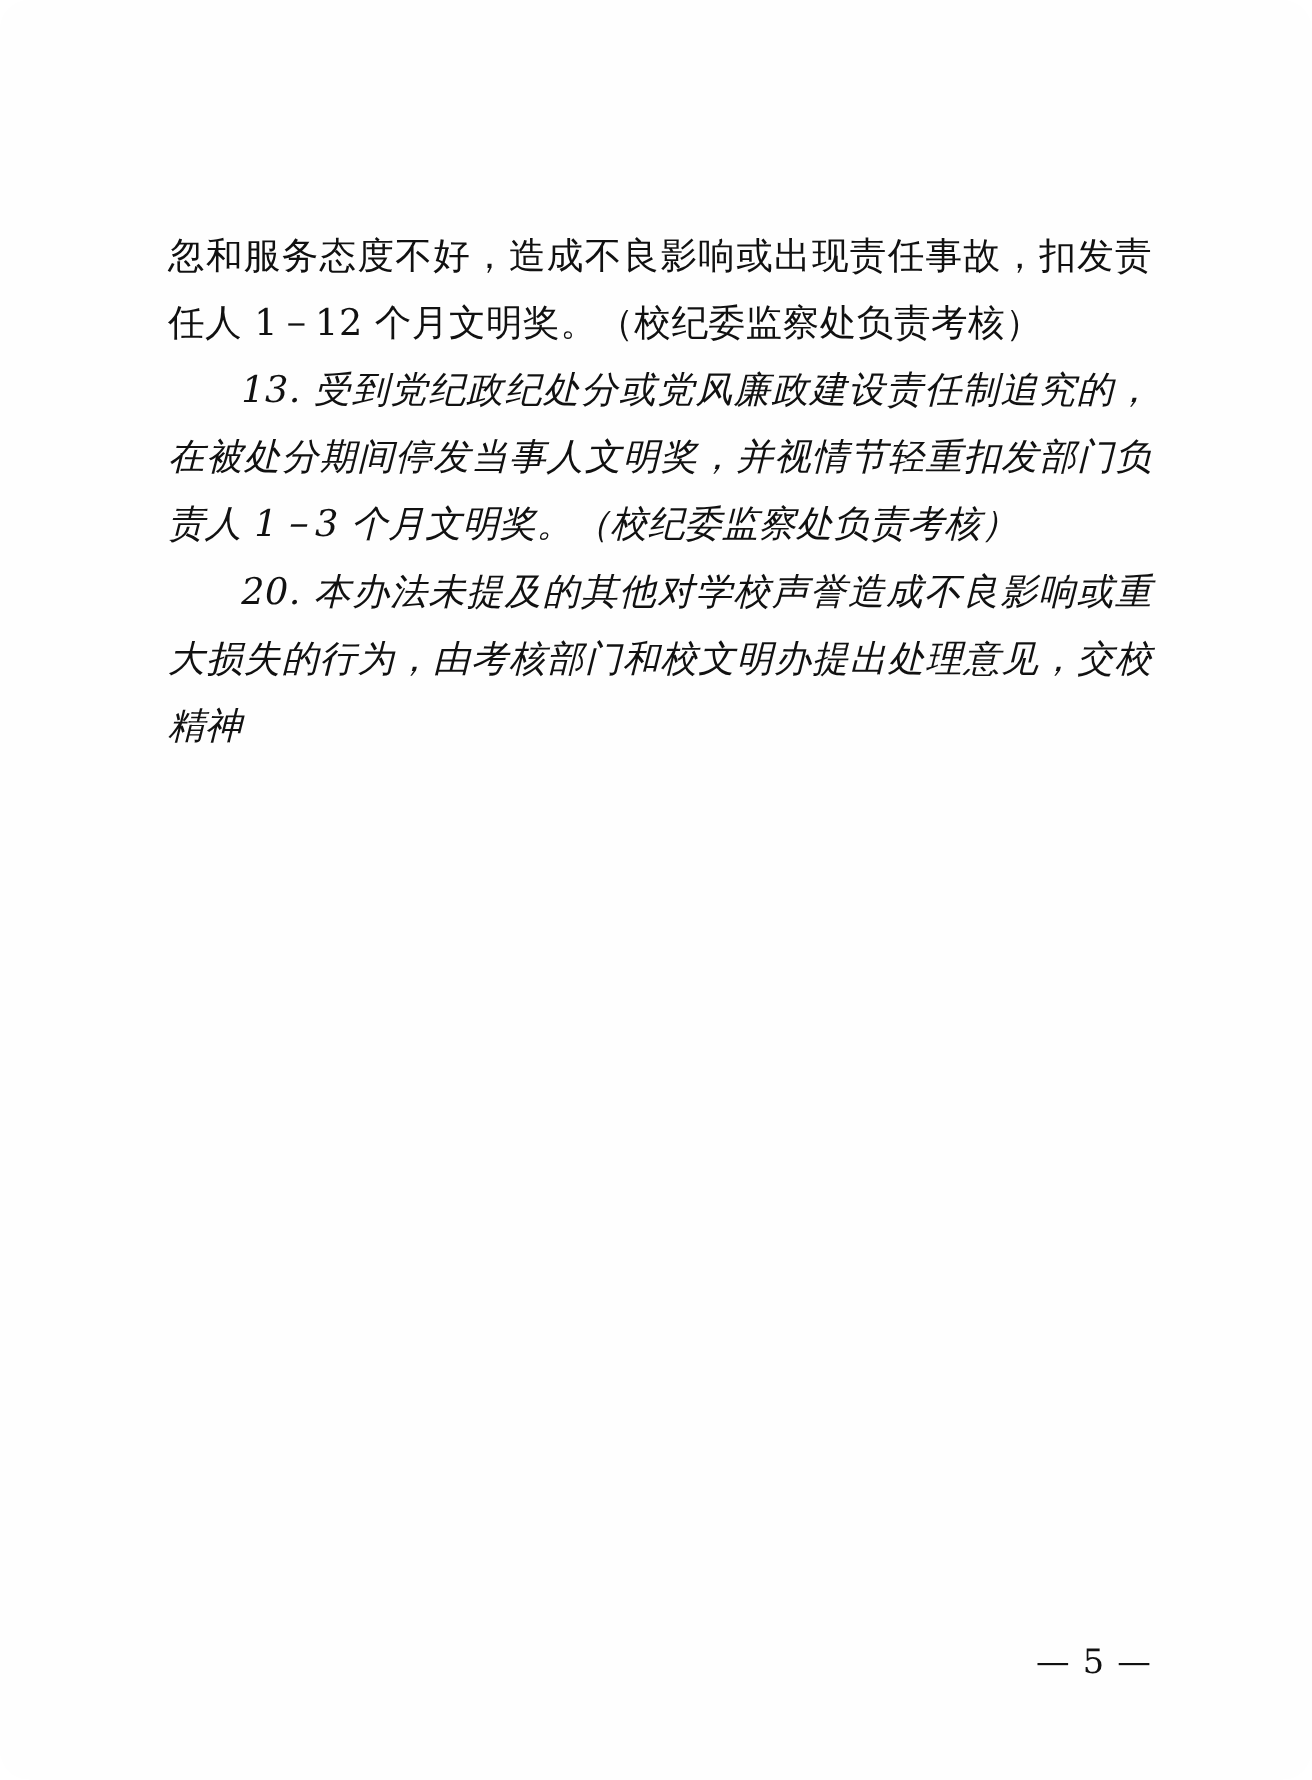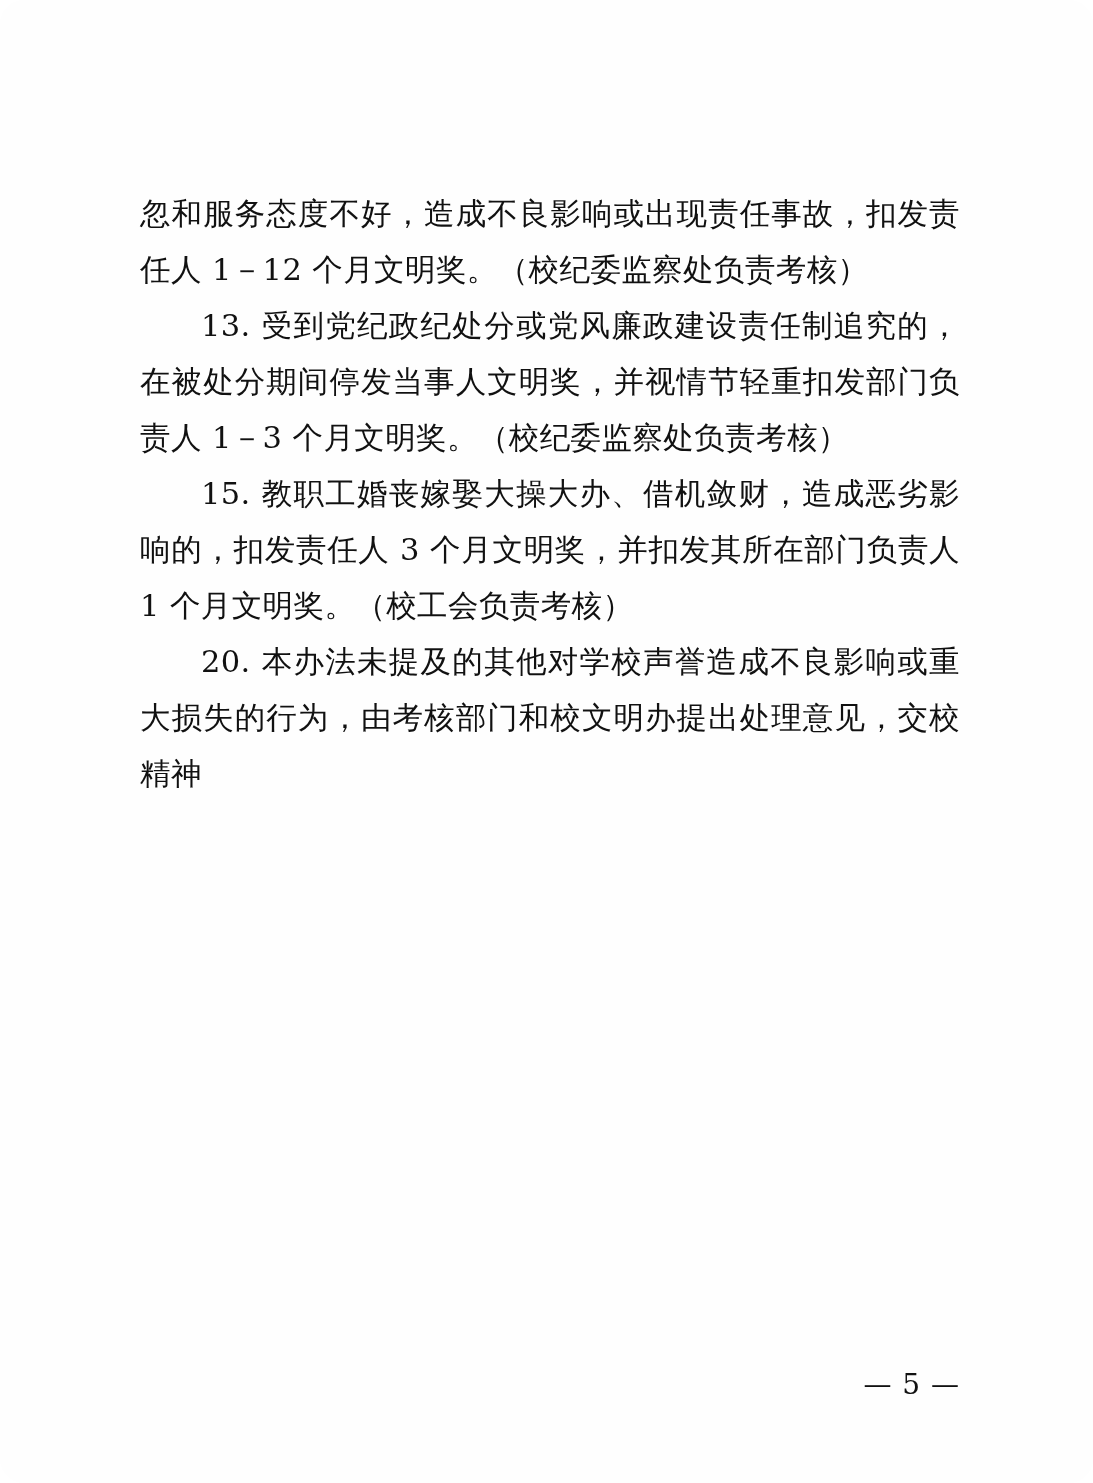--- a/index.html
+++ b/index.html
@@ -34,37 +34,37 @@
     font-size: 30.5px;
     line-height: 56px;
     text-align: justify;
     text-justify: inter-ideograph;
     letter-spacing: 0.4px;
     margin: 0 0 0 0;
     color: #111111;
   }
   .para.indent {
     text-indent: 61px;
+    font-style: italic;
   }
   .pagenum {
     position: absolute;
     left: 0;
     top: 1368px;
     width: 960px;
     text-align: right;
     font-size: 28px;
     letter-spacing: 1px;
     color: #111111;
     font-family: "DejaVu Serif", "Liberation Serif", serif;
   }
 </style>
 </head>
 <body>
 
 <div class="page">
   <div class="content">
     <p class="para">忽和服务态度不好，造成不良影响或出现责任事故，扣发责任人 1－12 个月文明奖。（校纪委监察处负责考核）</p>
     <p class="para indent">13. 受到党纪政纪处分或党风廉政建设责任制追究的，在被处分期间停发当事人文明奖，并视情节轻重扣发部门负责人 1－3 个月文明奖。（校纪委监察处负责考核）</p>
-    <p class="para indent">15. 教职工婚丧嫁娶大操大办、借机敛财，造成恶劣影响的，扣发责任人 3 个月文明奖，并扣发其所在部门负责人 1 个月文明奖。（校工会负责考核）</p>
     <p class="para indent">20. 本办法未提及的其他对学校声誉造成不良影响或重大损失的行为，由考核部门和校文明办提出处理意见，交校精神</p>
   </div>
   <div class="pagenum">— 5 —</div>
 </div>
 
 </body></html>

